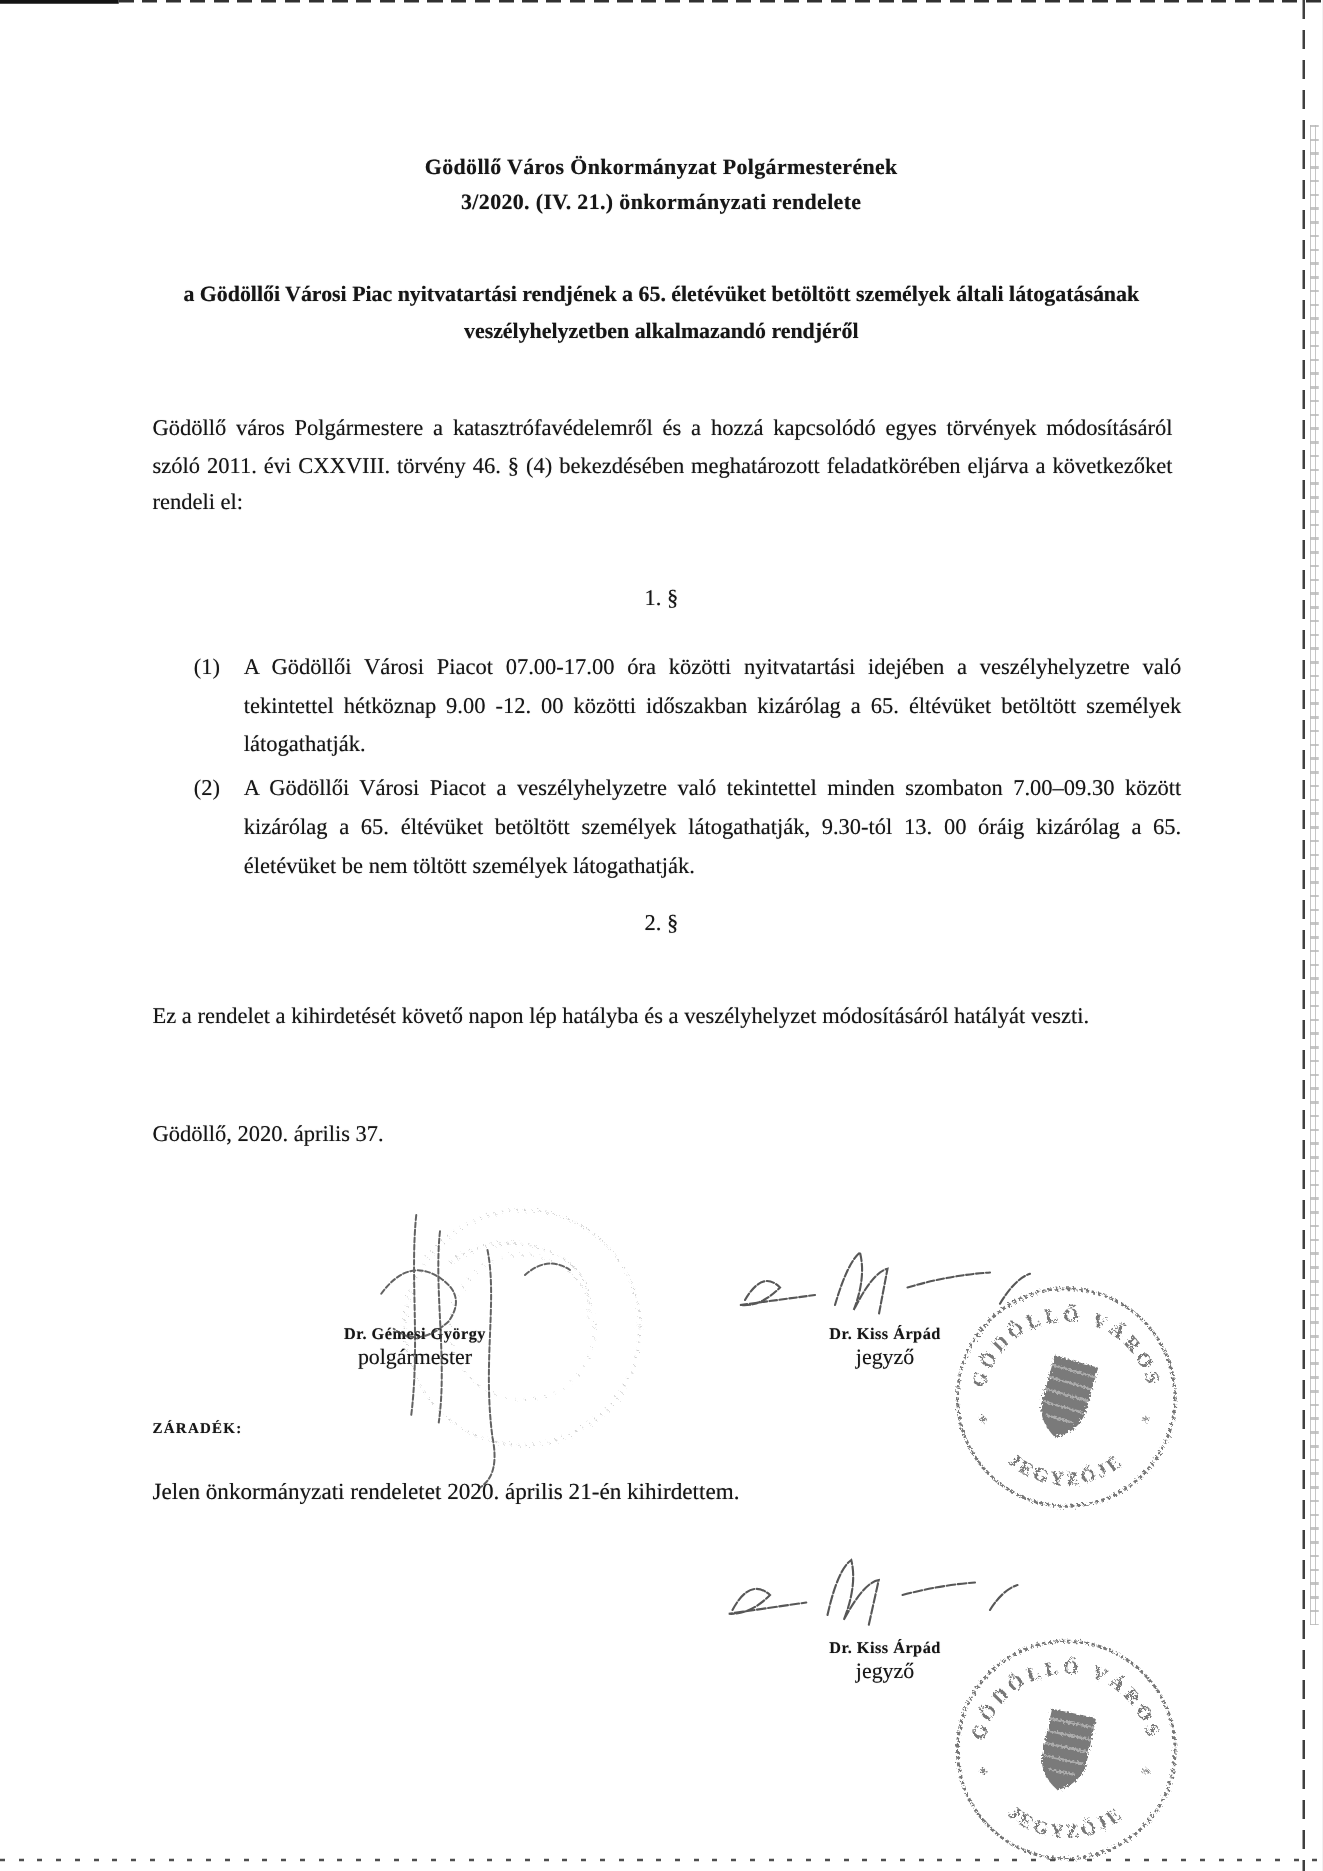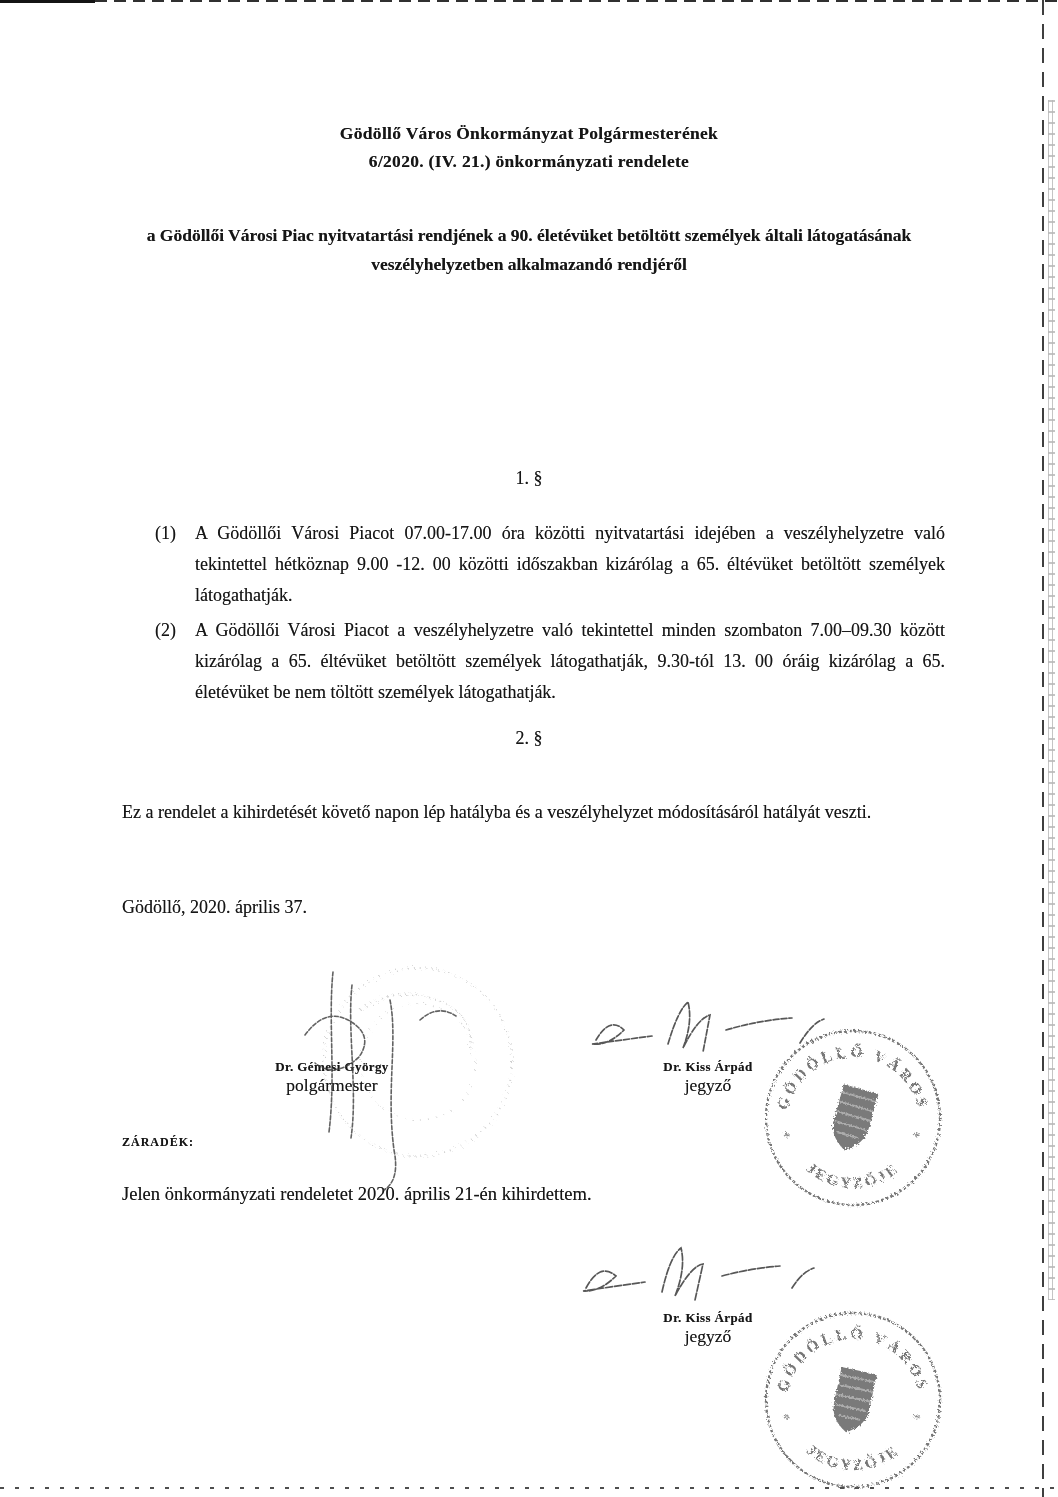--- a/index.html
+++ b/index.html
@@ -53,25 +53,26 @@
 <div class="page">
 
   <div class="art-top-solid"></div>
   <div class="art-top-dash"></div>
   <div class="art-bottom-dash"></div>
   <div class="art-right-line"></div>
   <div class="art-right-speck"></div>
 
   <div class="txt doc-header center">
     <div>Gödöllő Város Önkormányzat Polgármesterének</div>
-    <div>6/2020. (IV. 21.) önkormányzati rendelete</div>
+    <div>3/2020. (IV. 21.) önkormányzati rendelete</div>
   </div>
 
-  <div class="txt doc-subject">a Gödöllői Városi Piac nyitvatartási rendjének a 90. életévüket betöltött személyek általi látogatásának veszélyhelyzetben alkalmazandó rendjéről</div>
+  <div class="txt doc-subject">a Gödöllői Városi Piac nyitvatartási rendjének a 65. életévüket betöltött személyek általi látogatásának veszélyhelyzetben alkalmazandó rendjéről</div>
 
+  <div class="txt preamble">Gödöllő város Polgármestere a katasztrófavédelemről és a hozzá kapcsolódó egyes törvények módosításáról szóló 2011. évi CXXVIII. törvény 46. § (4) bekezdésében meghatározott feladatkörében eljárva a következőket rendeli el:</div>
 
   <div class="txt sec-heading sec1">1. §</div>
 
   <div class="decree-item item1">
     <div class="item-num">(1)</div>
     <div class="item-body">A Gödöllői Városi Piacot 07.00-17.00 óra közötti nyitvatartási idejében a veszélyhelyzetre való tekintettel hétköznap 9.00 -12. 00 közötti időszakban kizárólag a 65. éltévüket betöltött személyek látogathatják.</div>
   </div>
 
   <div class="decree-item item2">
     <div class="item-num">(2)</div>

